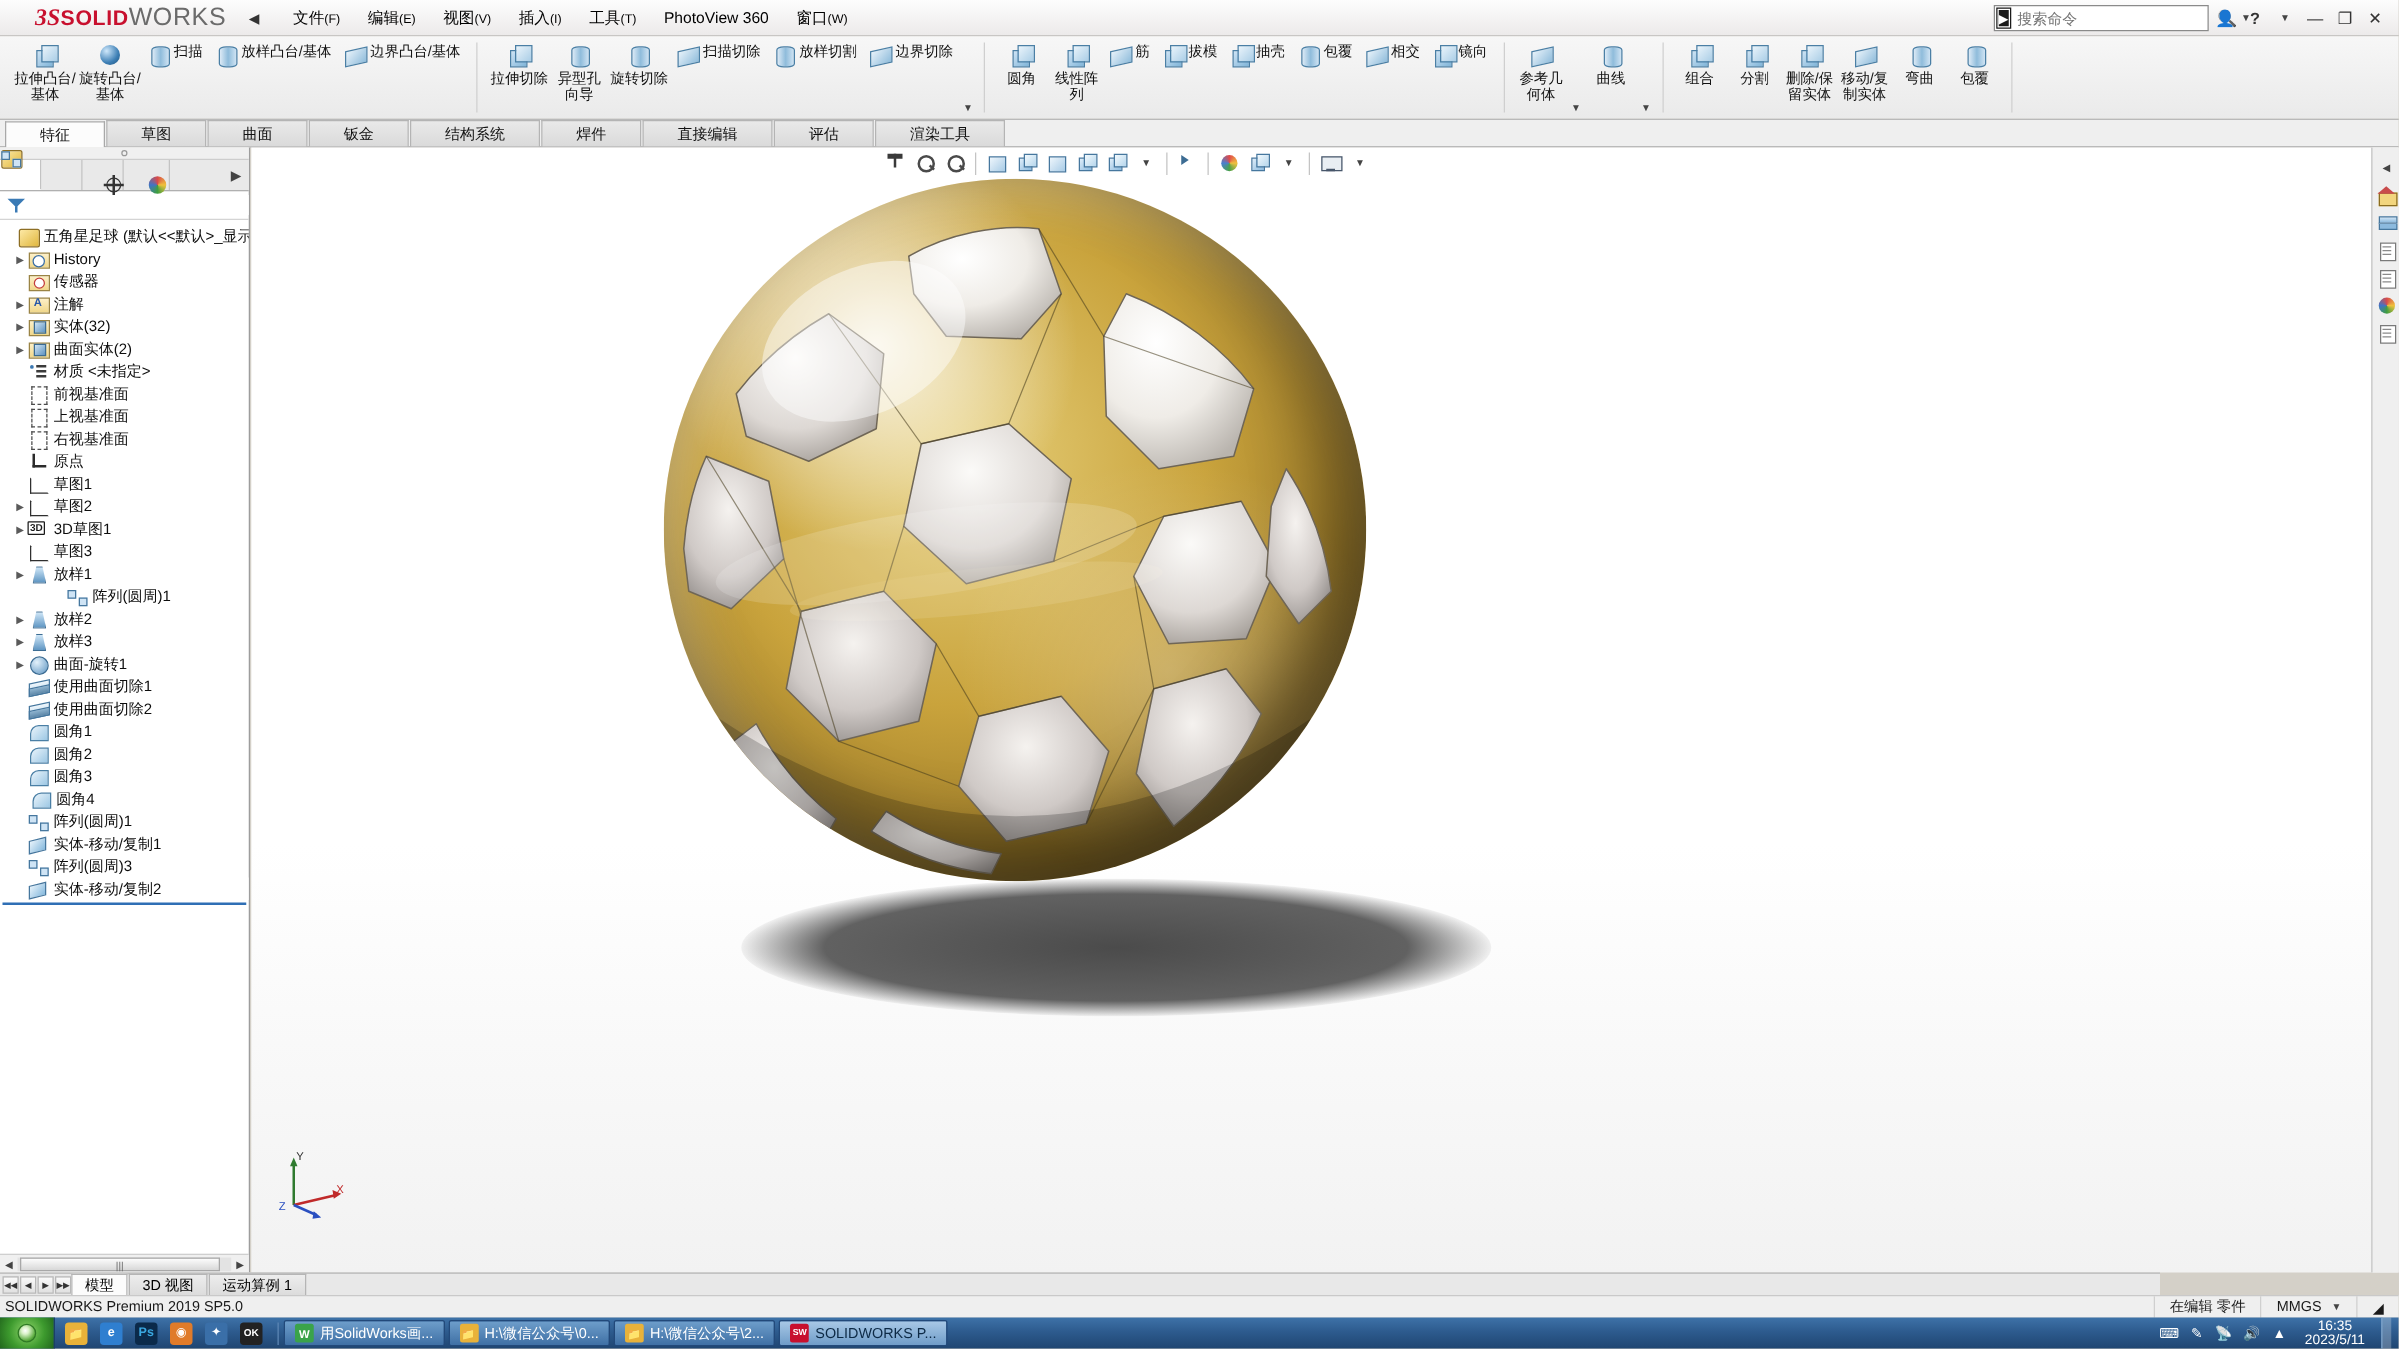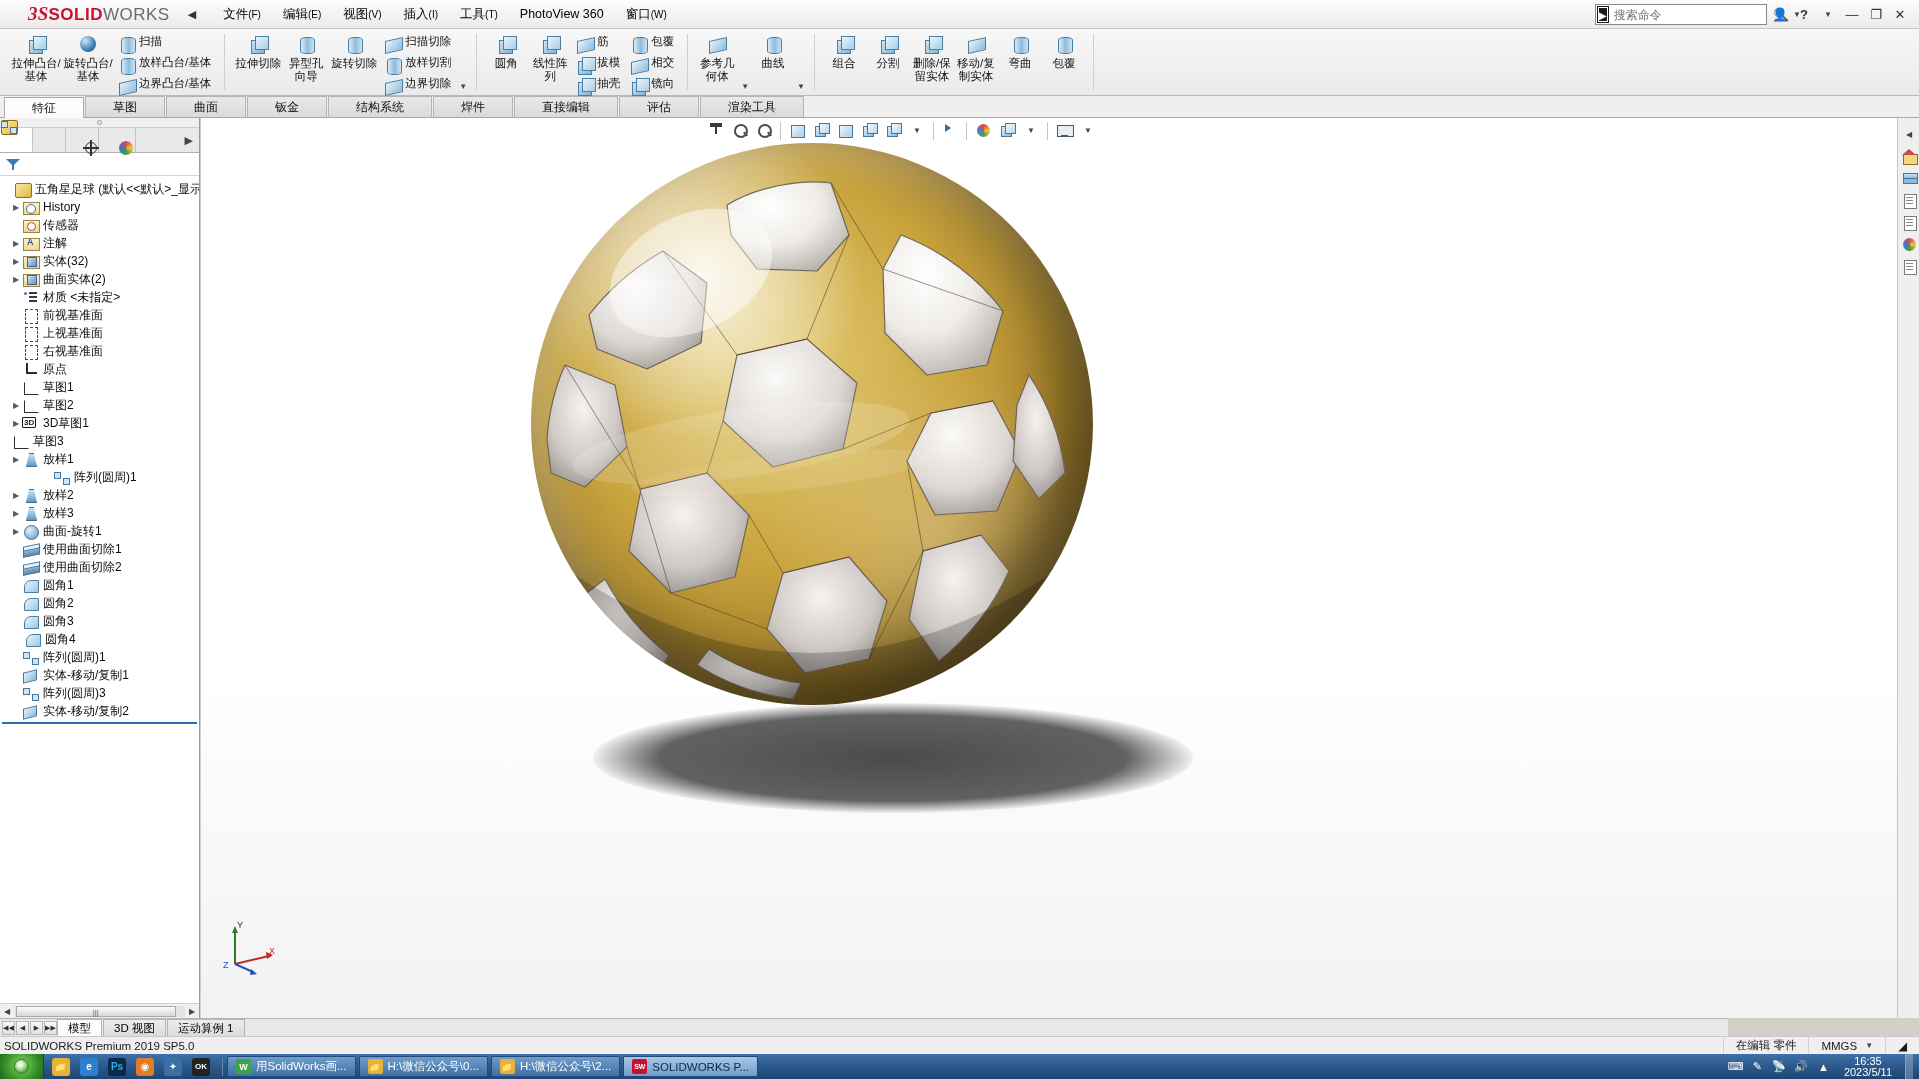--- a/index.html
+++ b/index.html
@@ -22,21 +22,21 @@
   }
   .logo {
     display: flex; align-items: baseline; gap: 0;
     margin-left: 28px; letter-spacing: .2px;
   }
   .logo .ds {
     font-weight: bold; font-style: italic; font-size: 19px; color: #c8102e;
     font-family: "Liberation Serif", serif;
   }
   .logo .solid { font-weight: bold; font-size: 17px; color: #c8102e; letter-spacing: .5px;}
-  .logo .works { font-weight: normal; font-size: 17px; color: #6b6b6b; letter-spacing: .5px;}
+  .logo .works { font-weight: normal; font-size: 20px; color: #6b6b6b; letter-spacing: .5px;}
   .menu-arrow { margin-left: 18px; color: #333; font-size: 11px; }
   .menubar { display: flex; align-items: center; margin-left: 16px; gap: 0; }
   .menubar .mi {
     padding: 4px 11px; font-size: 12.5px; color: #000; cursor: default; white-space: nowrap;
   }
   .menubar .mi .mn { font-size: 10px; }
   .doc-title {
     position: absolute; left: 0; right: 0; text-align: center;
     font-size: 13px; color: #1a1a1a; pointer-events: none;
   }
@@ -73,21 +73,21 @@
   }
   .rgroup { display: flex; align-items: stretch; padding: 0 4px; }
   .rsep { width: 1px; background: #cfcfcf; margin: 5px 3px; }
   .bigbtn {
     width: 52px; display: flex; flex-direction: column; align-items: center;
     justify-content: flex-start; padding-top: 4px; cursor: default; text-align: center;
   }
   .bigbtn .lbl { font-size: 11.5px; line-height: 13px; color: #111; margin-top: 2px; }
   .bigbtn.w60 { width: 60px; }
   .bigbtn.w44 { width: 44px; }
-  .stack { display: flex; flex-direction: column; justify-content: flex-start; padding-top: 2px;}
+  .stack { display: flex; flex-direction: row; justify-content: flex-start; padding-top: 2px;}
   .smallbtn {
     display: flex; align-items: center; gap: 5px; padding: 1px 6px 1px 2px;
     height: 21px; cursor: default;
   }
   .smallbtn .lbl { font-size: 11.5px; color: #111; white-space: nowrap; }
   .ico { width: 22px; height: 22px; position: relative; flex: none; }
   .ico.sm { width: 18px; height: 18px; }
   .dropcaret { font-size: 8px; color: #444; align-self: center; margin: 0 2px;}
   .colcaret { display:flex; flex-direction:column; justify-content:flex-end; padding-bottom:4px;}
 
@@ -704,21 +704,21 @@
           <div class="trow" style="padding-left: 10px;">
             <span class="exp">▶</span>
             <span class="ti ic-sketch"></span>
             <span class="tl">草图2</span>
           </div>
           <div class="trow" style="padding-left: 10px;">
             <span class="exp">▶</span>
             <span class="ti ic-3d"></span>
             <span class="tl">3D草图1</span>
           </div>
-          <div class="trow" style="padding-left: 0;">
+          <div class="trow" style="padding-left: 10px;">
             <span class="exp"></span>
             <span class="ti ic-sketch"></span>
             <span class="tl">草图3</span>
           </div>
           <div class="trow" style="padding-left: 10px;">
             <span class="exp">▶</span>
             <span class="ti ic-loft"></span>
             <span class="tl">放样1</span>
           </div>
           <div class="trow" style="padding-left: 10px; margin-left: 31px;">

